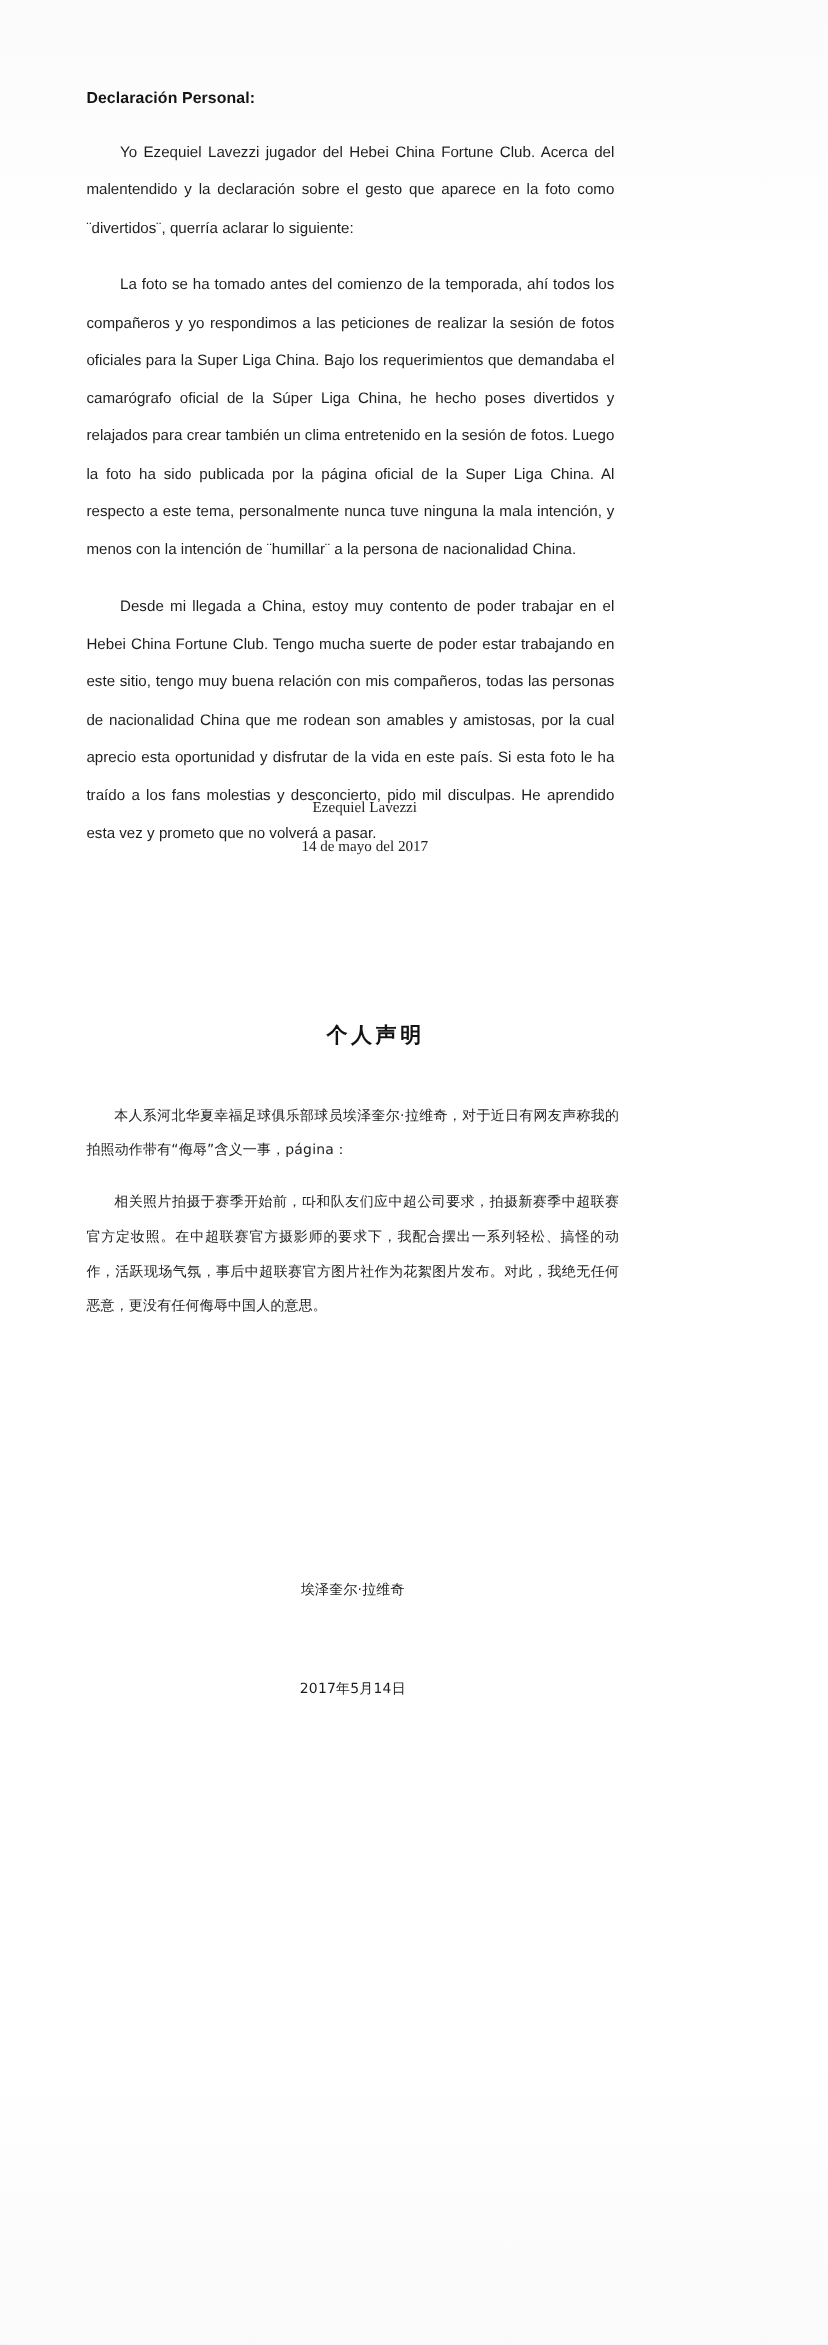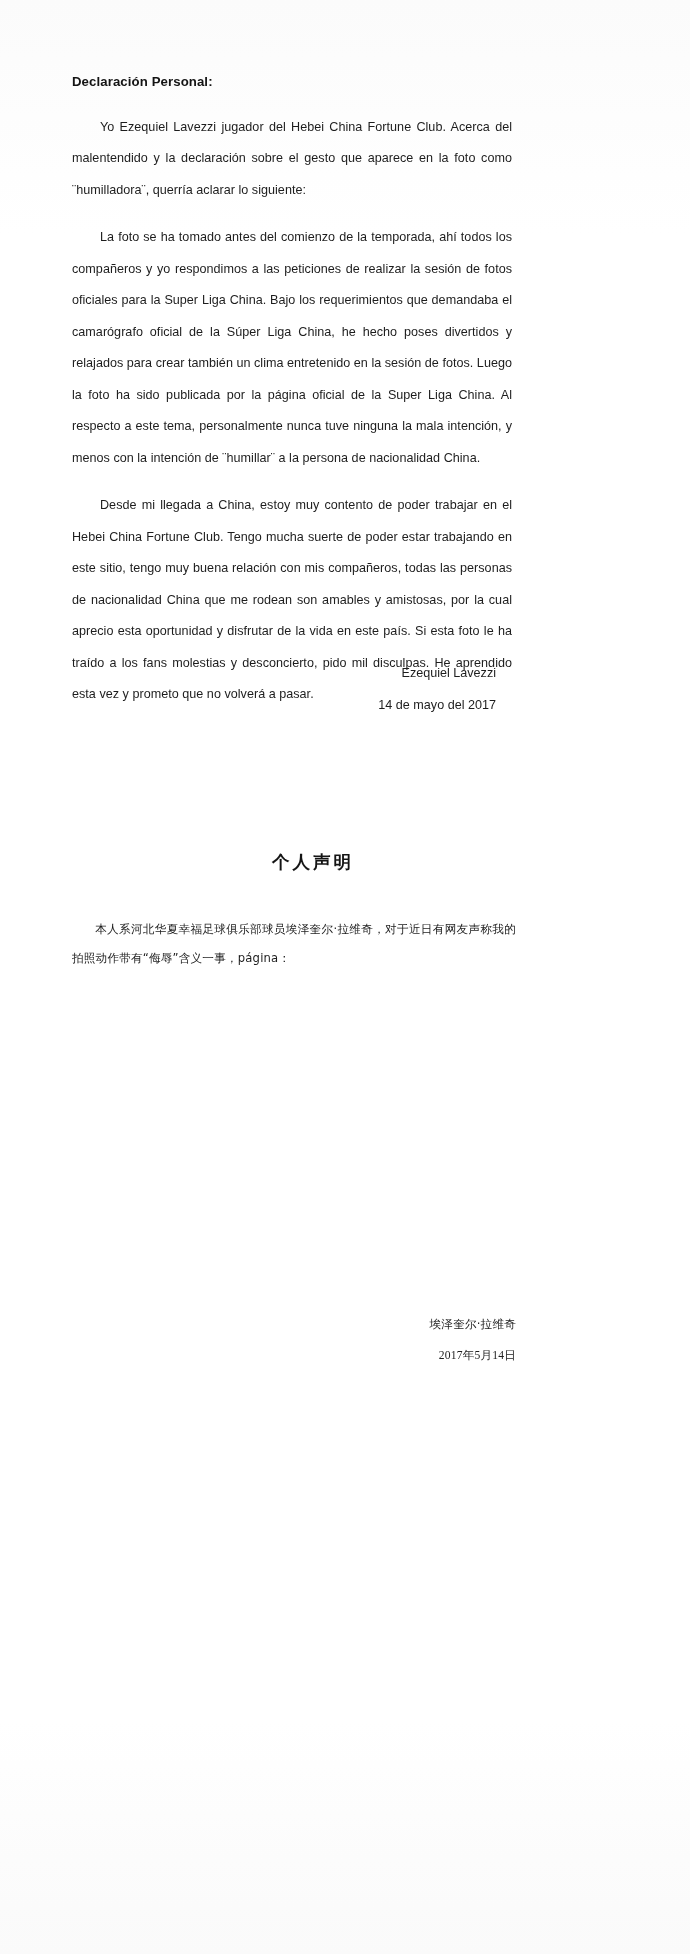--- a/index.html
+++ b/index.html
@@ -64,26 +64,27 @@
     text-align: justify;
     text-justify: inter-word;
     letter-spacing: 0.02px;
     text-indent: 28px;
     -webkit-font-smoothing: none;
   }
   .es-para + .es-para { margin-top: 16px; }
 
   .es-sign {
     position: absolute;
-    left: 56px;
+    left: 84px;
     width: 440px;
-    text-align: right;
+    text-align: center;
     font-size: 12.6px;
     color: #1d1d1d;
     line-height: 31px;
+    font-family: Liberation Serif, serif;
   }
   .es-sign-name { top: 658px; }
   .es-sign-date { top: 690px; }
 
   
   .zh-title {
     position: absolute;
     left: 0;
     top: 850px;
     width: 626px;
@@ -111,56 +112,57 @@
     margin: 0;
     text-indent: 2em;
     letter-spacing: 0.2px;
   }
   .zh-para + .zh-para { margin-top: 14px; }
 
   .zh-sign {
     position: absolute;
     left: 72px;
     width: 444px;
-    text-align: right;
+    text-align: center;
     font-family: "DejaVu Sans", sans-serif;
     font-size: 11.6px;
     color: #1d1d1d;
     letter-spacing: 0.2px;
   }
   .zh-sign-name { top: 1317px; }
-  .zh-sign-date { top: 1348px; font-family: Liberation Serif, serif; }
+  .zh-sign-date { top: 1400px; }
 </style>
 </head>
 <body>
 
 <div class="page">
   <div class="scan-tint"></div>
 
   <div class="sheet">
 
     <div class="es-block">
       <h1 class="es-title">Declaración Personal:</h1>
 
-      <p class="es-para">Yo Ezequiel Lavezzi jugador del Hebei China Fortune Club. Acerca del malentendido y la  declaración sobre el gesto que aparece en la foto como ¨humilladora¨, querría aclarar lo siguiente:</p>
+      <p class="es-para">Yo Ezequiel Lavezzi jugador del Hebei China Fortune Club. Acerca del malentendido y la  declaración sobre el gesto que aparece en la foto como ¨divertidos¨, querría aclarar lo siguiente:</p>
 
       <p class="es-para">La foto se ha tomado antes del comienzo de la temporada, ahí todos los compañeros y yo respondimos a las peticiones de realizar la sesión de fotos oficiales para la Super Liga China. Bajo los requerimientos que demandaba el camarógrafo oficial de la Súper Liga China, he hecho poses divertidos y relajados para crear también un clima entretenido en la sesión de fotos. Luego la foto ha sido publicada por la página oficial de la Super Liga China. Al respecto a este tema, personalmente nunca tuve ninguna la mala intención, y menos con la intención de ¨humillar¨ a la persona de nacionalidad China.</p>
 
       <p class="es-para">Desde mi llegada a China, estoy muy contento de poder trabajar en el Hebei China Fortune Club. Tengo mucha suerte de poder estar trabajando en este sitio, tengo muy buena relación con mis compañeros, todas las personas de nacionalidad China que me rodean son amables y amistosas, por la cual aprecio esta oportunidad y disfrutar de la vida en este país. Si esta foto le ha traído a los fans molestias y desconcierto, pido mil disculpas. He aprendido esta vez y prometo que no volverá a pasar.</p>
     </div>
 
     <div class="es-sign es-sign-name">Ezequiel Lavezzi</div>
 
     <div class="es-sign es-sign-date">14 de mayo del 2017</div>
 
     <div class="zh-title">个人声明</div>
 
     <div class="zh-block">
       <p class="zh-para">本人系河北华夏幸福足球俱乐部球员埃泽奎尔·拉维奇，对于近日有网友声称我的拍照动作带有“侮辱”含义一事，página：</p>
 
+      <p class="zh-para">相关照片拍摄于赛季开始前，따和队友们应中超公司要求，拍摄新赛季中超联赛官方定妆照。在中超联赛官方摄影师的要求下，我配合摆出一系列轻松、搞怪的动作，活跃现场气氛，事后中超联赛官方图片社作为花絮图片发布。对此，我绝无任何恶意，更没有任何侮辱中国人的意思。</p>
 
     </div>
 
     <div class="zh-sign zh-sign-name">埃泽奎尔·拉维奇</div>
 
     <div class="zh-sign zh-sign-date">2017年5月14日</div>
 
   </div>
 </div>
 

